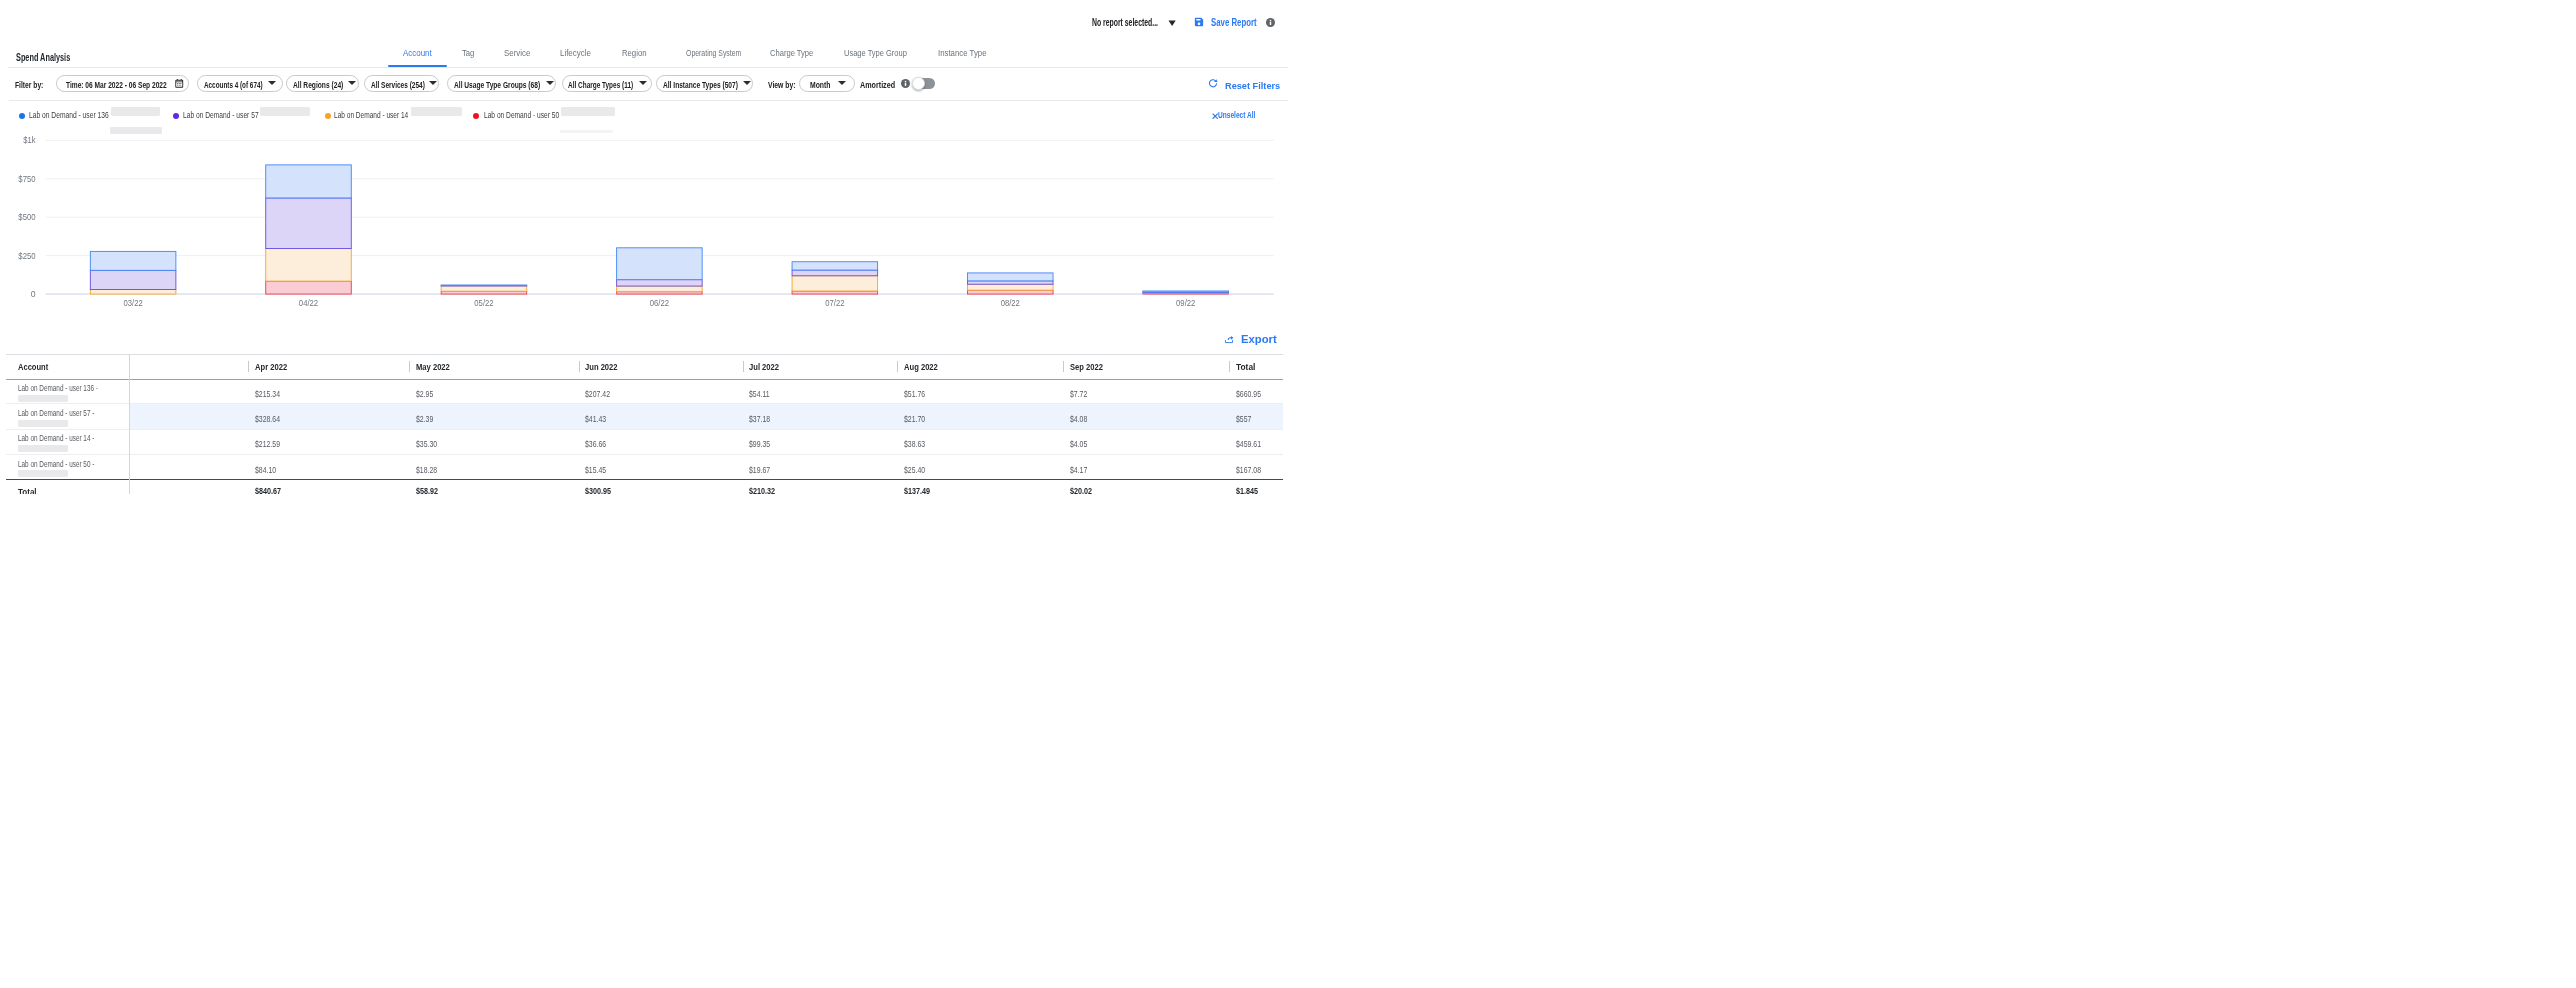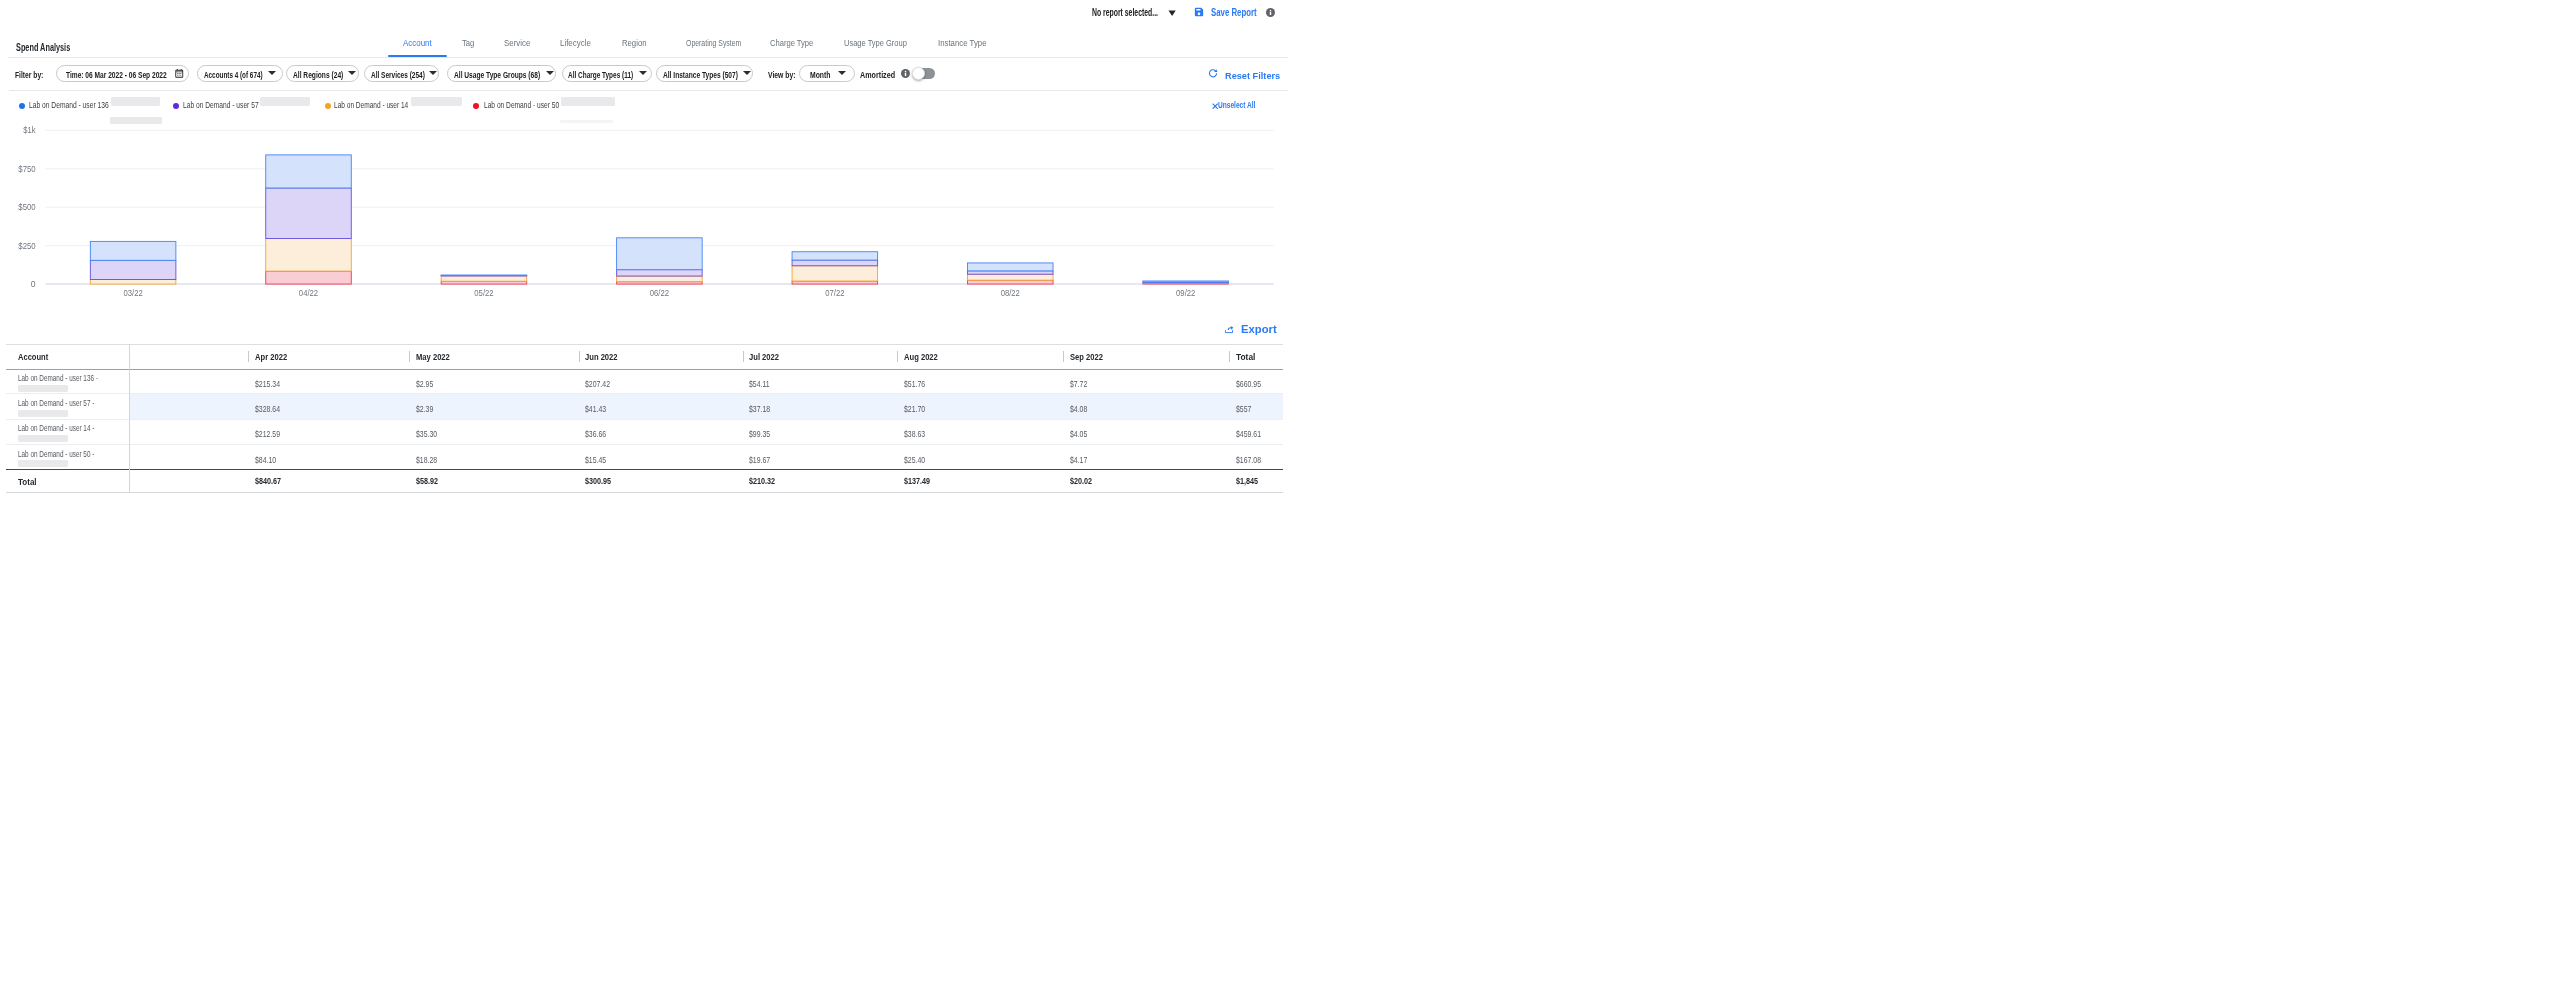--- a/index.html
+++ b/index.html
@@ -1,15 +1,15 @@
 <!DOCTYPE html>
 <html style="font-size:14.5px"><head><meta charset="utf-8"><style>
 *{margin:0;padding:0;box-sizing:border-box;}
 html,body{width:1288px;height:494px;background:#fff;font-family:"Liberation Sans",sans-serif;overflow:hidden;}
-#p{position:relative;width:1288px;height:494px;}
+#p{position:relative;width:1288px;height:494px;margin-top:10px;}
 .hl{position:absolute;height:0.9px;background:#e7e8ea;}
 .blur{position:absolute;background:#e9e9eb;border-radius:1.4px;}
 .pill{position:absolute;top:65px;height:17.3px;border:0.9px solid #c7c9cc;border-radius:8.6px;background:#fff;}
 .caret{position:absolute;width:0;height:0;border-left:4px solid transparent;border-right:4px solid transparent;border-top:4.9px solid #2a2d31;top:71px;}
 .dot{position:absolute;width:6.4px;height:6.4px;border-radius:50%;top:103px;}
 .tick{position:absolute;width:0.9px;height:10.5px;background:#c6c9cd;top:351px;}
 </style></head><body>
 <div id="p">
 <div style="position:absolute; left:1092px; top:7px; font-size:10px; font-weight:700; color:#202124; white-space:pre; transform:scaleX(0.6864); transform-origin:0 50%; ">No report selected...</div>
 <svg style="position:absolute;left:1168px;top:9.6px;" width="8.2" height="6.4" viewBox="0 0 9 7">

